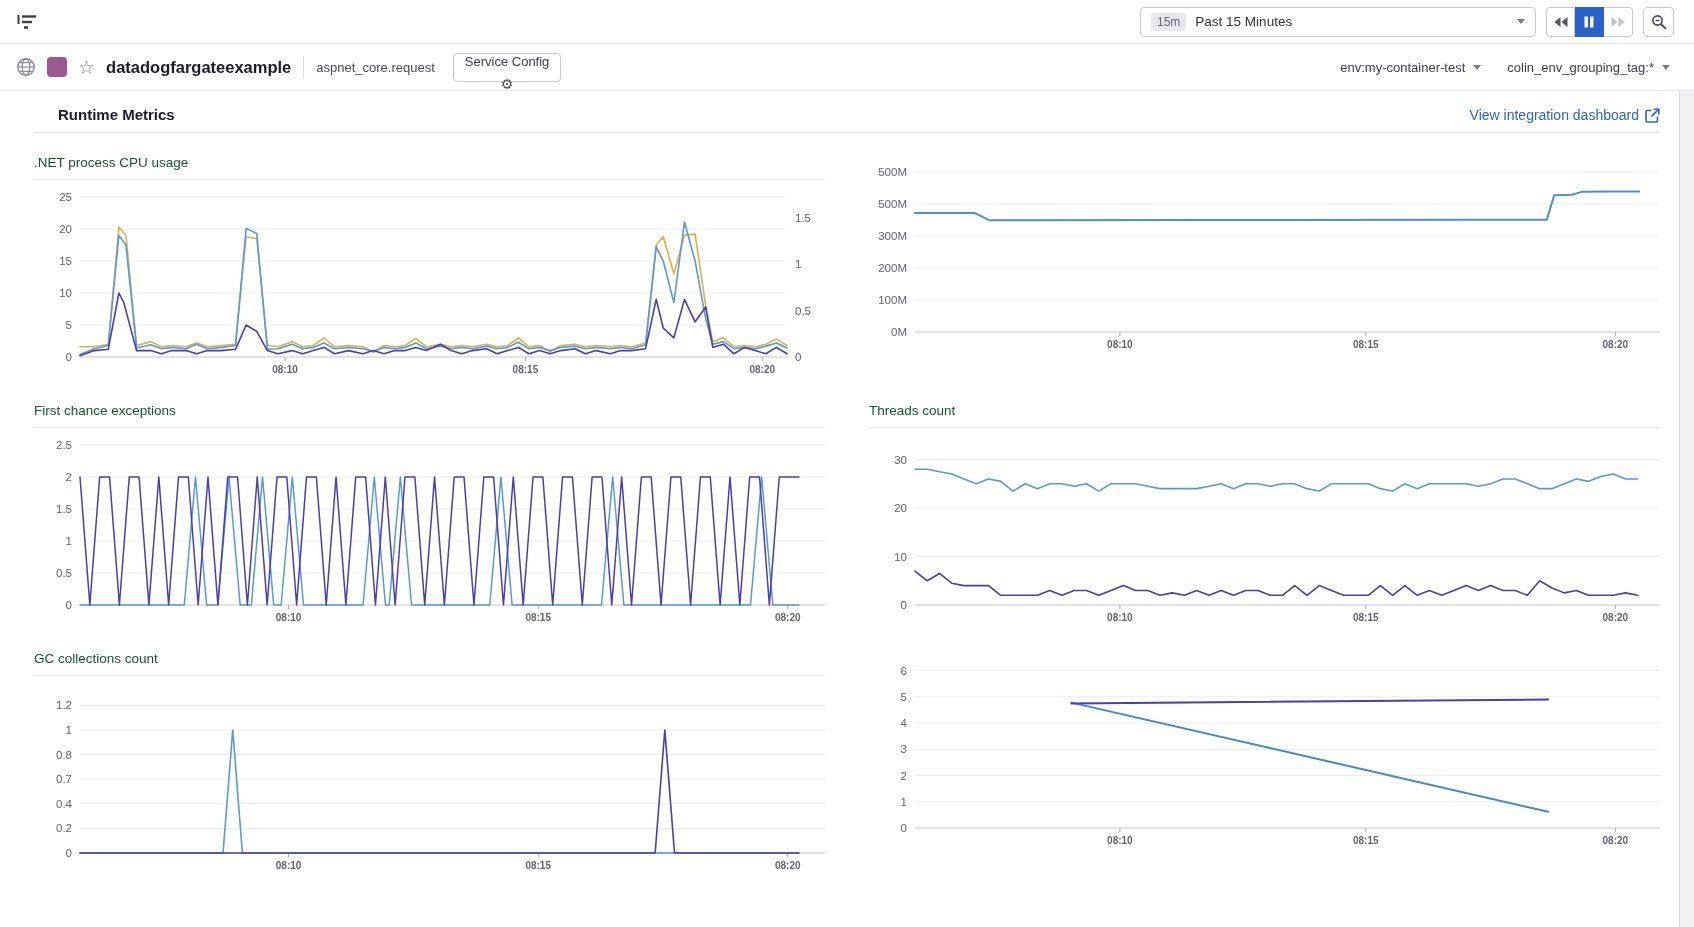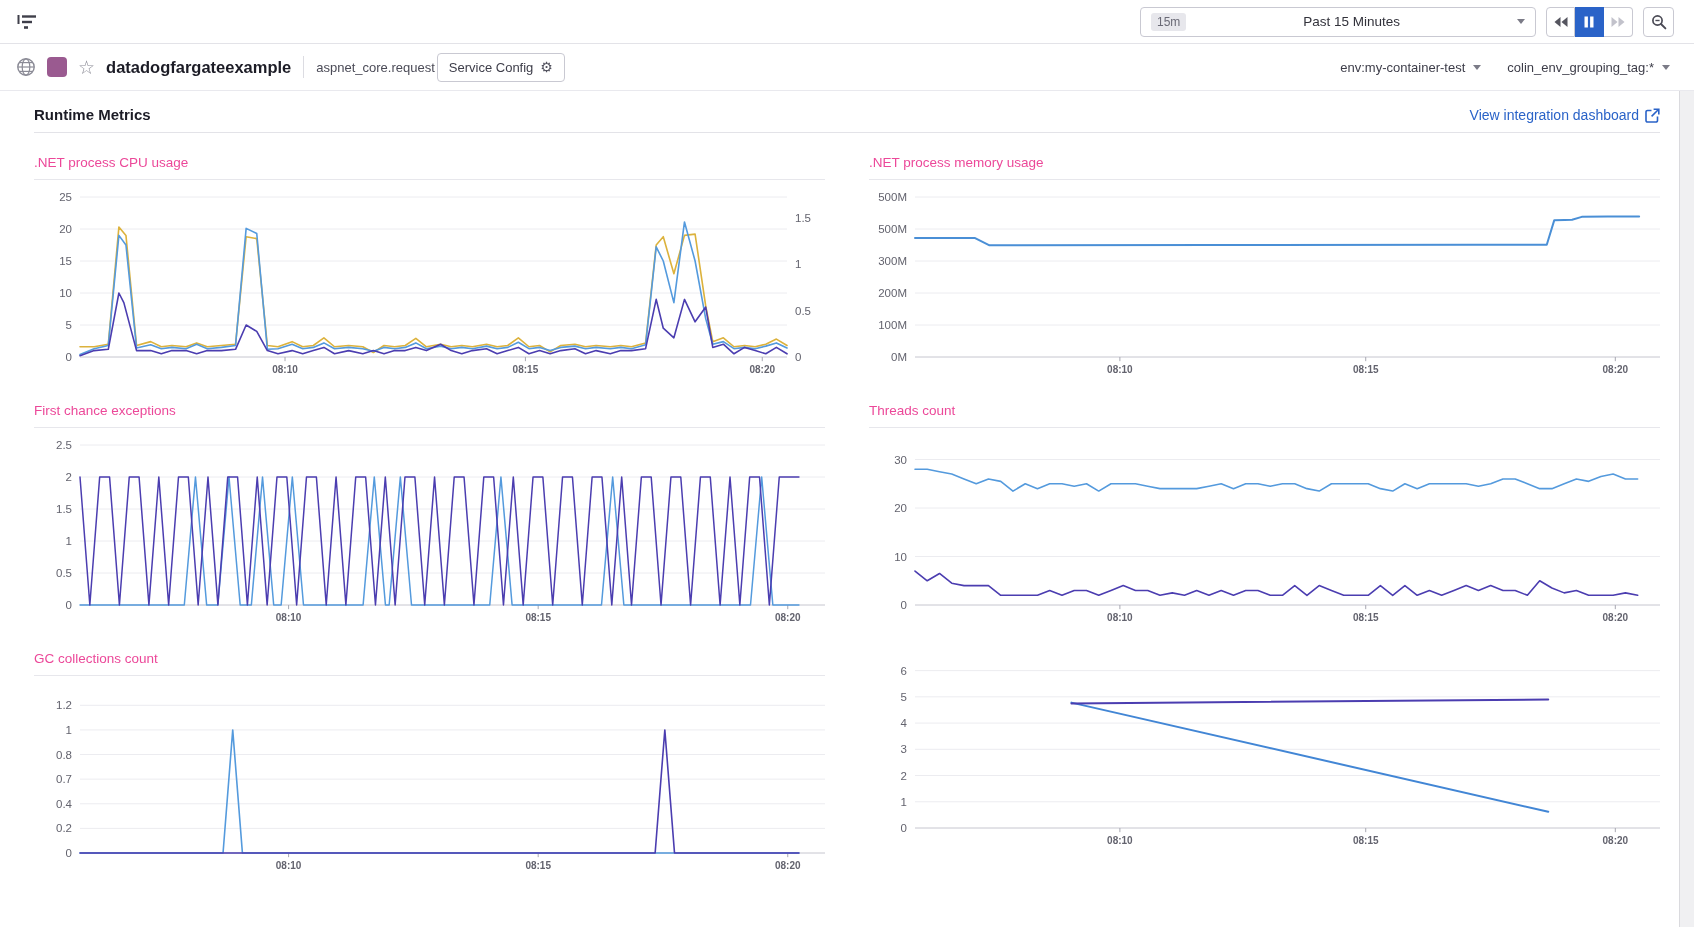--- a/index.html
+++ b/index.html
@@ -6,55 +6,55 @@
   html,body { background:#fff; font-family:"Liberation Sans", sans-serif; color:#2b2b33; }
   body { width:1694px; height:927px; overflow:hidden; position:relative; }
 
   
   .topnav { height:44px; display:flex; align-items:stretch; border-bottom:1px solid #e3e3e8; padding:0 20px 0 16px; }
   .nav-icon-btn { display:flex; align-items:center; margin-right:22px; cursor:pointer; }
   .tabs { display:flex; align-items:stretch; }
   .tab { display:flex; align-items:center; padding:0 10px; margin-right:40px; font-size:15px; color:#4e4e5a; position:relative; cursor:pointer; }
   .tab.active { color:#1d1d26; font-weight:bold; }
   .tab.active::after { content:""; position:absolute; left:4px; right:4px; bottom:0; height:3px; background:#2a63c8; }
-  .nav-right { margin-left:auto; display:flex; align-items:center; gap:10px;text-align:center; }
+  .nav-right { margin-left:auto; display:flex; align-items:center; gap:10px; }
   .time-select { width:396px; height:30px; border:1px solid #c9c9d2; border-radius:4px; display:flex; align-items:center; padding:0 10px; gap:9px; cursor:pointer; background:#fff; }
   .time-badge { background:#e7e7ec; color:#6a6a76; font-size:12px; border-radius:3px; padding:2px 6px; }
   .time-label { font-size:13.5px; color:#32323b; flex:1; }
   .caret { width:0; height:0; border-left:4.5px solid transparent; border-right:4.5px solid transparent; border-top:5px solid #7b7b87; }
   .btn-group { display:flex; }
   .ctl-btn { width:29px; height:30px; border:1px solid #c9c9d2; background:#fff; display:flex; align-items:center; justify-content:center; cursor:pointer; }
   .ctl-btn:first-child { border-radius:4px 0 0 4px; }
   .ctl-btn:last-child { border-radius:0 4px 4px 0; border-left:none; }
   .ctl-btn + .ctl-btn { border-left:none; }
   .ctl-btn.active { background:#2a63c8; border-color:#2a63c8; }
   .square-btn { width:31px; height:30px; border:1px solid #c9c9d2; border-radius:4px; background:#fff; display:flex; align-items:center; justify-content:center; cursor:pointer; }
 
   
   .svc-header { height:47px; display:flex; align-items:center; padding:0 24px 0 16px; border-bottom:1px solid #e9e9ee; }
   .svc-left { display:flex; align-items:center; gap:11px; }
   .color-swatch { width:20px; height:20px; border-radius:4px; background:#9a5a90; cursor:pointer; }
   .star { font-size:19px; color:#8b8b96; line-height:1; cursor:pointer; }
   .svc-title { font-size:16.5px; font-weight:bold; color:#1c1c26; }
   .v-divider { width:1px; height:22px; background:#dcdce2; margin:0 12px; }
   .svc-resource { font-size:13px; color:#4b4b57; }
-  .cfg-btn { margin-left:2px; border:1px solid #c9c9d2; border-radius:4px; background:#fff; height:29px; display:flex; align-items:center; gap:7px; padding:0 11px; font-size:13px; color:#3d3d49; cursor:pointer; }
+  .cfg-btn { margin-left:18px; border:1px solid #c9c9d2; border-radius:4px; background:#fff; height:29px; display:flex; align-items:center; gap:7px; padding:0 11px; font-size:13px; color:#3d3d49; cursor:pointer;flex-direction:column; }
   .gear { font-size:14px; color:#52525e; }
   .svc-right { margin-left:auto; display:flex; align-items:center; gap:26px; }
   .filter-dd { display:flex; align-items:center; gap:8px; font-size:13px; color:#3d3d49; cursor:pointer; }
 
   
   .content { padding:0 34px; }
   .section-head { display:flex; align-items:flex-end; justify-content:space-between; padding:15px 0 9px; border-bottom:1px solid #e3e3e8; }
-  .section-title { font-size:15px; font-weight:bold; color:#1c1c26; }
+  .section-title { font-size:15px; font-weight:bold; color:#1c1c26;margin-left:24px; }
   .dash-link { font-size:14px; color:#2a63c8; display:flex; align-items:center; gap:6px; text-decoration:none; cursor:pointer; }
 
   .charts-grid { display:grid; grid-template-columns:1fr 1fr; column-gap:44px; row-gap:2px; }
   .chart { padding-top:22px; }
-  .chart-title { font-size:13.5px; color:#ec4899; padding-bottom:9px; border-bottom:1px solid #e7e7ec; }
+  .chart-title { font-size:13.5px; color:#14532d; padding-bottom:9px; border-bottom:1px solid #e7e7ec; }
   .chart-body { display:flex; padding-top:17px; }
   .ylabels { position:relative; width:46px; height:160px; flex:none; }
   .ylabels span, .ylabels-r span { position:absolute; transform:translateY(-50%); font-size:11.5px; color:#63636e; white-space:nowrap; }
   .ylabels span { right:8px; }
   .ylabels-r { position:relative; width:38px; height:160px; flex:none; }
   .ylabels-r span { left:8px; }
   .plot-col { flex:1; min-width:0; }
   .plot { height:160px; position:relative; }
   .plot-svg { position:absolute; inset:0; width:100%; height:100%; overflow:visible; }
   .xlabels { position:relative; height:22px; }
@@ -195,21 +195,20 @@
         <div class="ylabels-r">
             <span style="top: 100%;">0</span>
             <span style="top: 71.0145%;">0.5</span>
             <span style="top: 42.029%;">1</span>
             <span style="top: 13.0435%;">1.5</span>
           </div>
       </div>
     </section>
 
     <section class="chart">
-      <div class="chart-title">.NET process memory usage</div>
       <div class="chart-body">
         <div class="ylabels">
             <span style="top: 100%;">0M</span>
             <span style="top: 80%;">100M</span>
             <span style="top: 60%;">200M</span>
             <span style="top: 40%;">300M</span>
             <span style="top: 20%;">500M</span>
             <span style="top: 0%;">500M</span>
           </div>
         <div class="plot-col">

